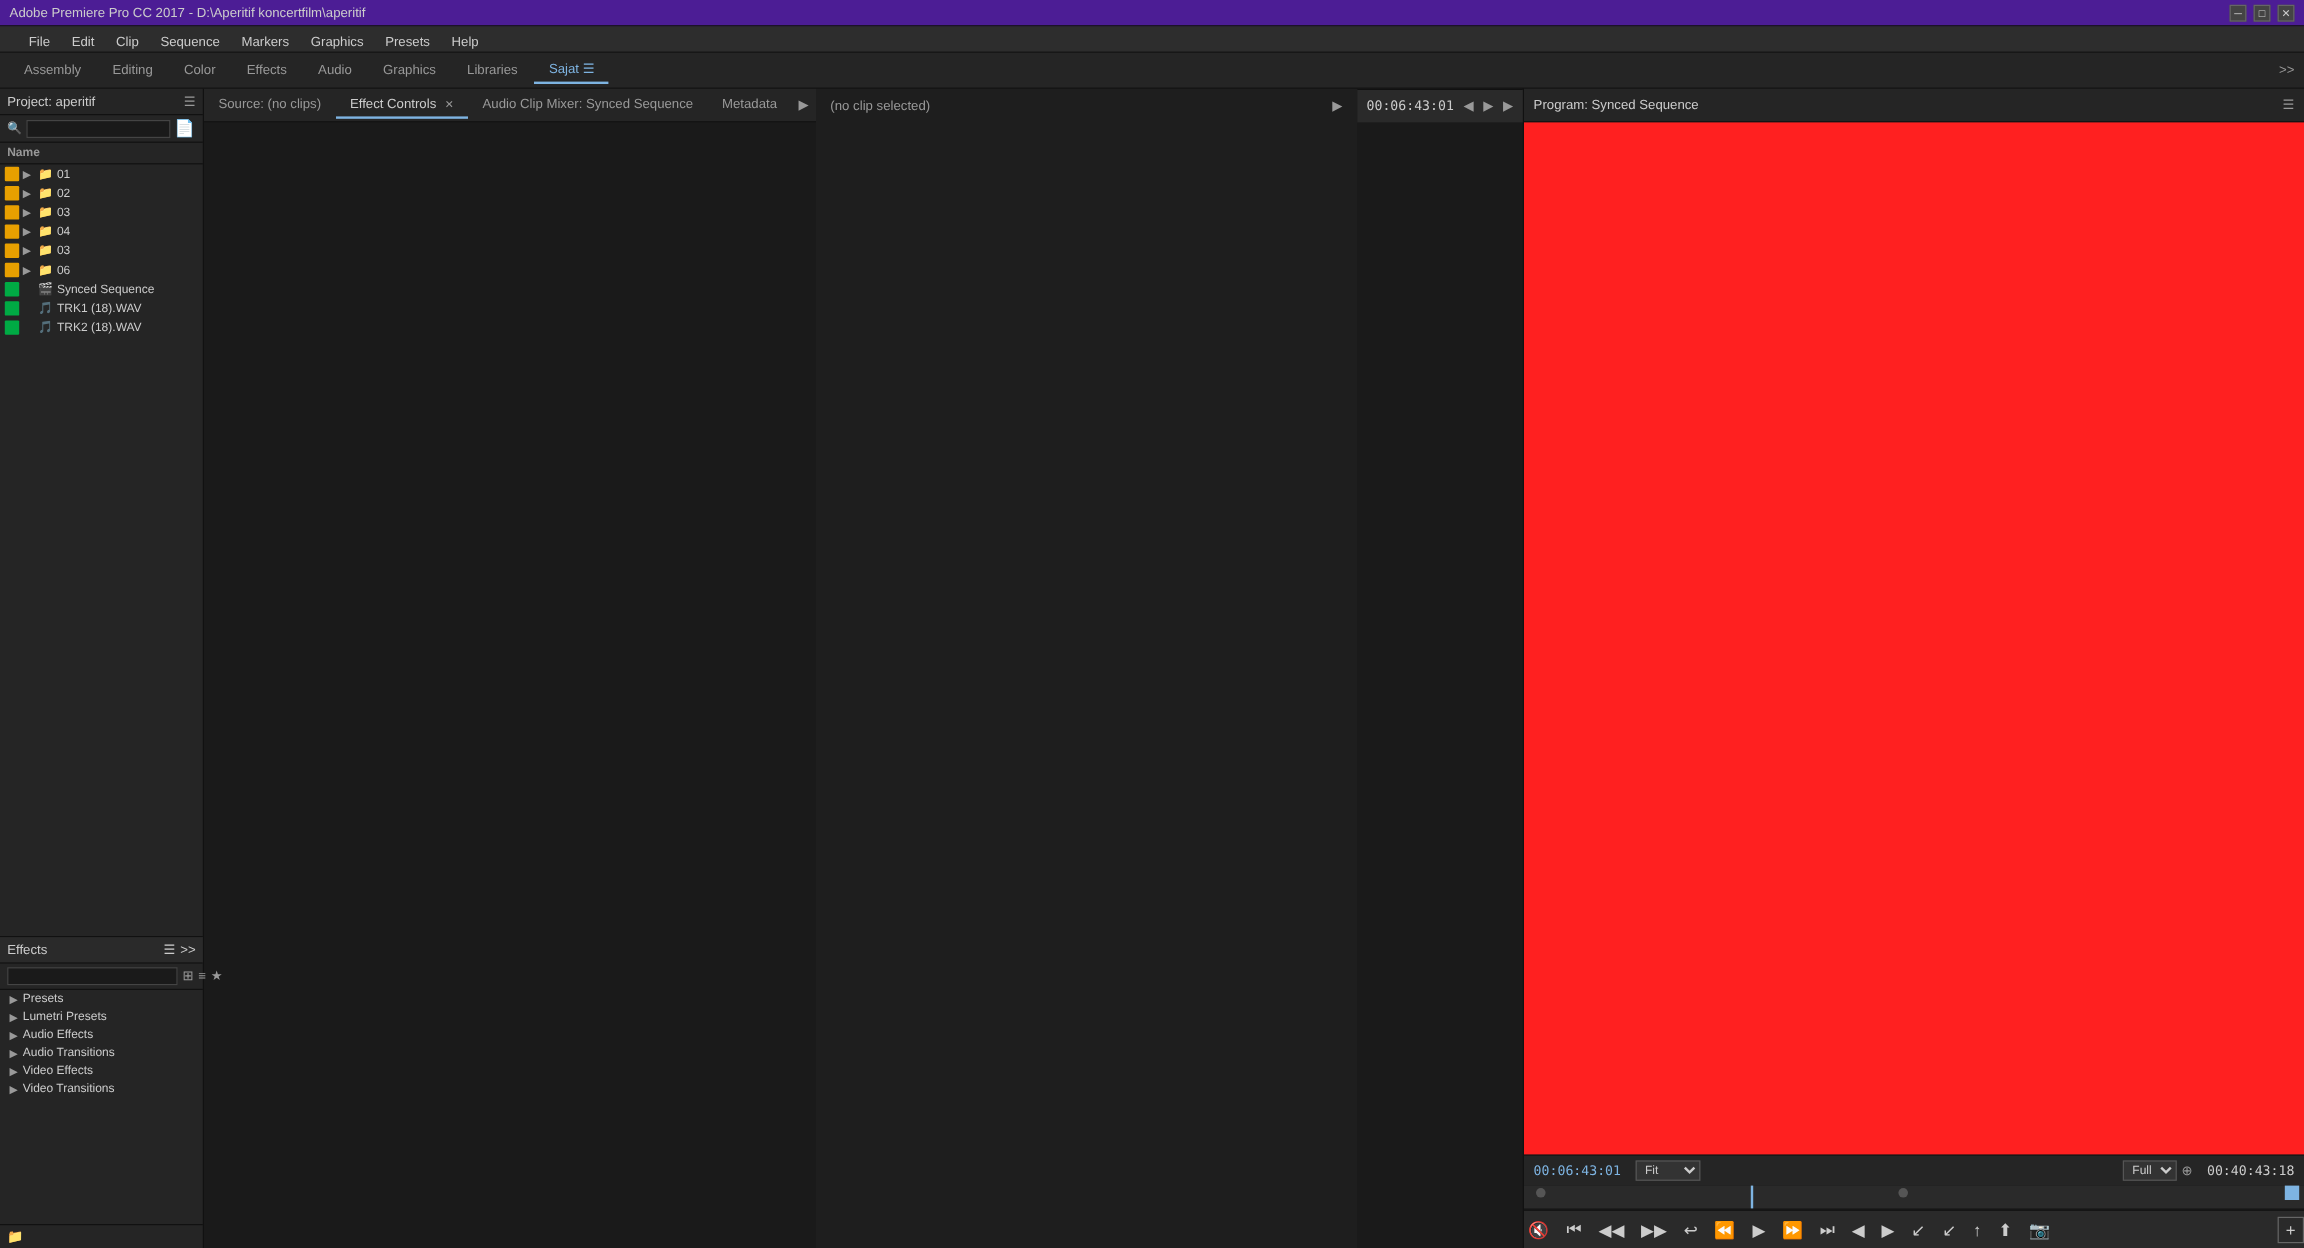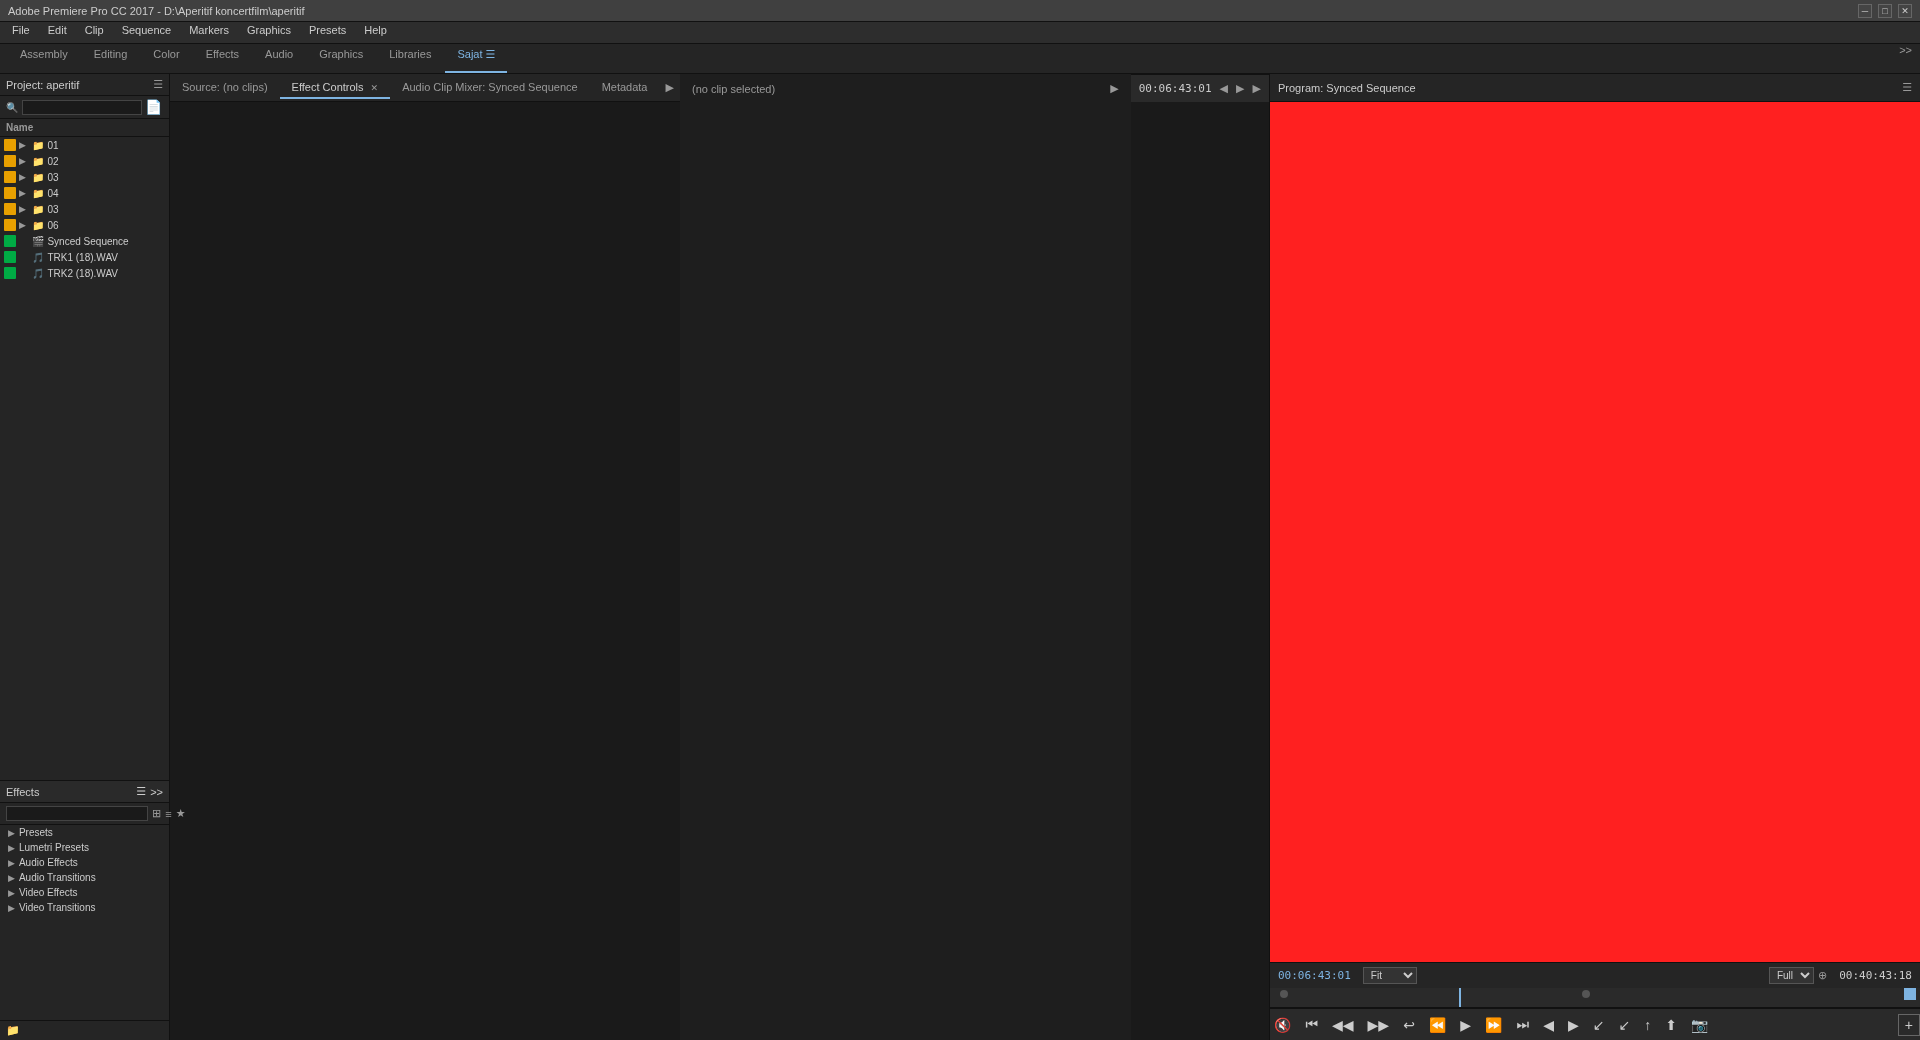--- a/index.html
+++ b/index.html
@@ -8,54 +8,55 @@
       color: #ccc;
       font-family: 'Arial', sans-serif;
       font-size: 11px;
       width: 1920px;
       height: 1040px;
       overflow: hidden;
     }
 
     
     #title-bar {
-      background: #404040;
+      background: #4c1d95;
       height: 22px;
       display: flex;
       align-items: center;
       padding: 0 8px;
       font-size: 11px;
       color: #ccc;
       border-bottom: 1px solid #111;
     }
     #title-bar .window-controls { display: flex; gap: 6px; margin-left: auto; }
     #title-bar .win-btn { width: 14px; height: 14px; border: 1px solid #666; background: #444; cursor: pointer; font-size: 9px; display: flex; align-items: center; justify-content: center; color: #ccc; }
 
     
     #menu-bar {
       background: #2d2d2d;
       height: 22px;
       display: flex;
-      align-items: flex-start;
-      padding: 0 4px;
+      align-items: flex-end;
+      padding: 0 16px;
       border-bottom: 1px solid #111;
       gap: 2px;
     }
     .menu-item {
       padding: 2px 8px;
       cursor: pointer;
       color: #ccc;
       font-size: 11px;
     }
 
     
     #workspace-tabs {
       background: #252525;
       height: 30px;
       display: flex;
+      align-items: center;
       border-bottom: 1px solid #111;
       padding: 0 8px;
       gap: 2px;
     }
     .ws-tab {
       padding: 4px 12px;
       color: #999;
       cursor: pointer;
       font-size: 11px;
     }

